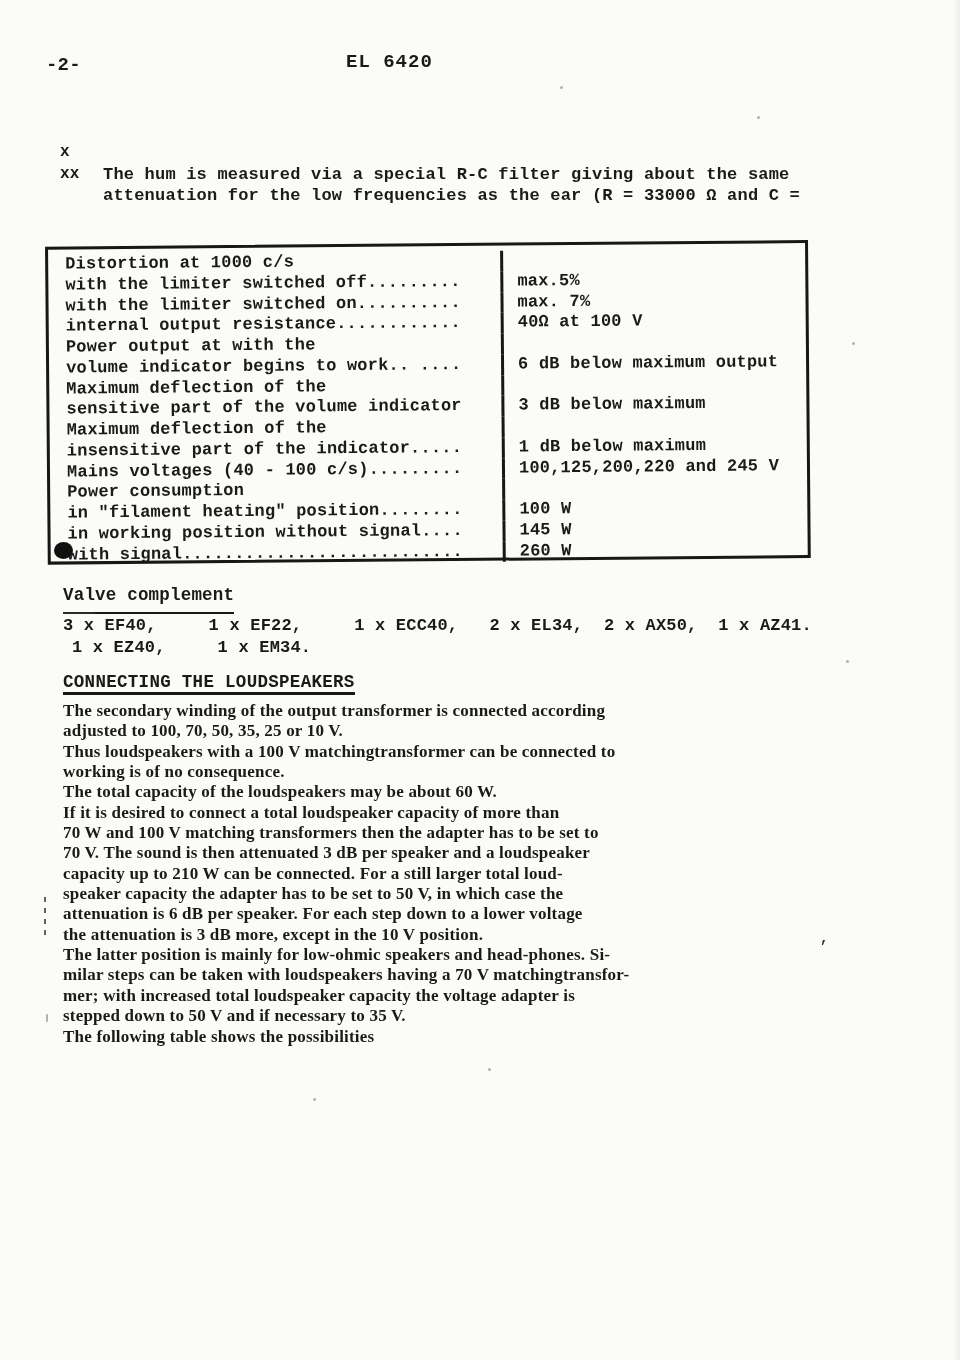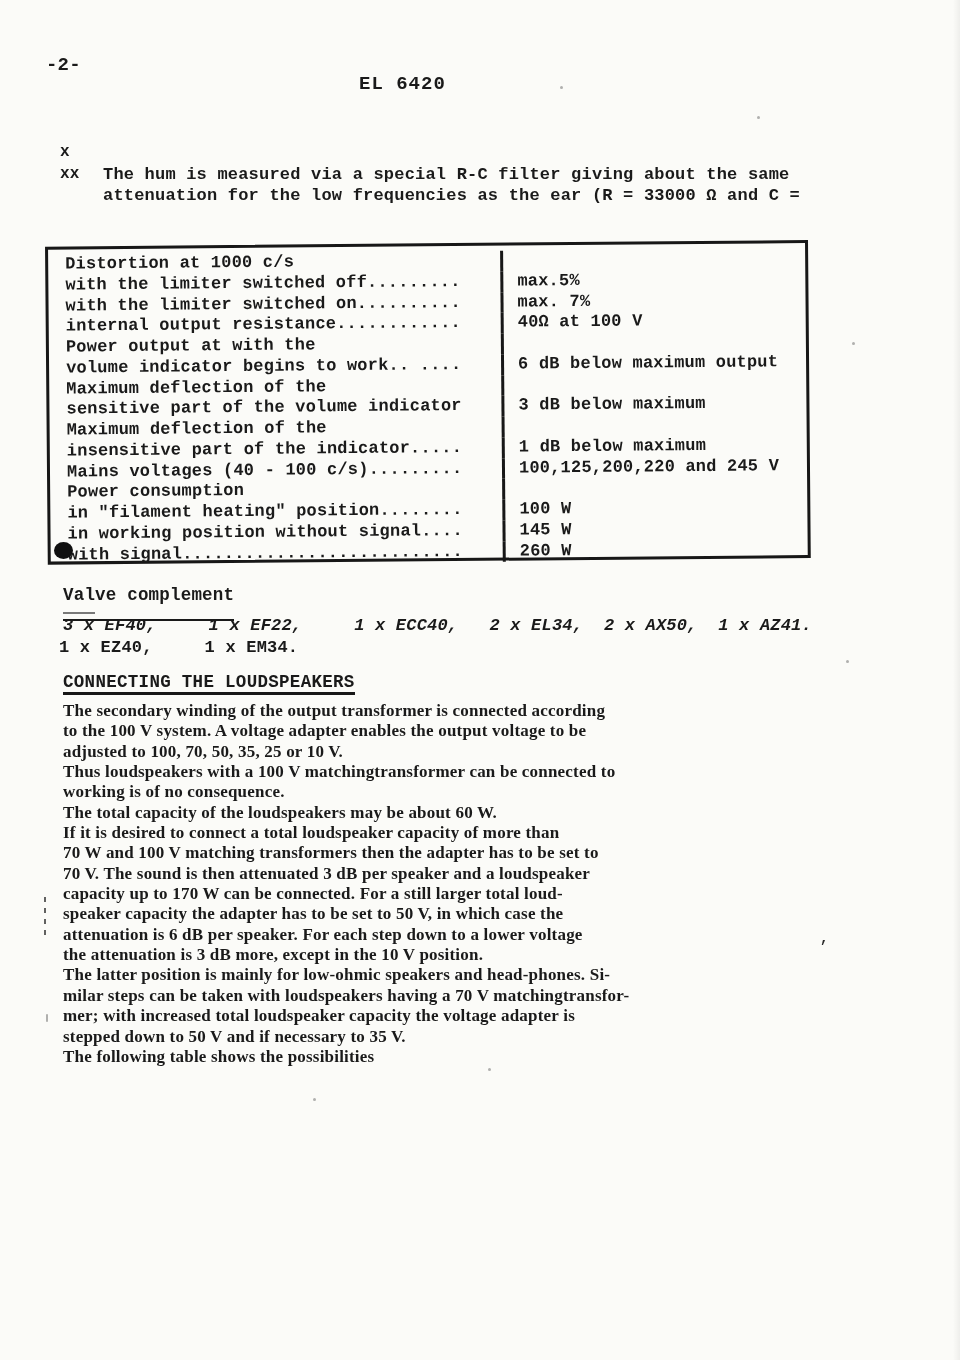--- a/index.html
+++ b/index.html
@@ -7,21 +7,21 @@
     width:960px;height:1360px;
     background:#fbfbf8;
     font-family:"Liberation Mono","DejaVu Sans Mono",monospace;
     font-weight:700;
     color:#1a1a1a;
     position:relative;
     overflow:hidden;
   }
   .txt{position:absolute;white-space:pre;font-size:17px;letter-spacing:0.2px;}
   .page-number{left:46px;top:54px;font-size:19px;}
-  .doc-title{left:359px;top:51px;font-size:19px;letter-spacing:1px;margin-top:22px;}
+  .doc-title{left:346px;top:51px;font-size:19px;letter-spacing:1px;}
 
   
   .notes{position:absolute;left:60px;top:142px;}
   .note{display:flex;align-items:flex-start;}
   .note-marker{width:43px;font-size:16px;line-height:21.5px;letter-spacing:0.2px;white-space:pre;}
   .note-text{font-size:17px;line-height:21.5px;letter-spacing:0.2px;white-space:pre;}
 
   
   .spec-table{
     position:absolute;left:45px;top:240px;width:763px;height:318px;
@@ -33,25 +33,25 @@
   .spec-label{width:452px;box-sizing:border-box;padding-left:17px;
     font-size:17px;line-height:20.75px;letter-spacing:0.2px;white-space:pre;}
   .spec-value{flex:1;border-left:3px solid #171717;padding-left:14px;
     font-size:17px;line-height:20.75px;letter-spacing:0.2px;white-space:pre;}
 
   .ink-blot{position:absolute;left:54px;top:542px;width:19px;height:17px;
     background:#101010;border-radius:50%;}
 
   
   .valve-heading{position:absolute;left:63px;top:585px;font-size:17.5px;
-    letter-spacing:0.2px;border-bottom:2.5px solid #191919;padding-bottom:14px;white-space:pre;}
+    letter-spacing:0.2px;border-bottom:2.5px solid #191919;padding-bottom:7px;white-space:pre;}
   .valve-underline-artifact{position:absolute;left:63px;top:612px;width:32px;height:2px;
     background:#333;opacity:.65;}
-  .valve-line1{left:63px;top:615px;line-height:22px;font-style:italic;}
-  .valve-line2{left:59px;top:637px;line-height:22px;}
+  .valve-line1{left:63px;top:615px;line-height:22px;}
+  .valve-line2{left:72px;top:637px;line-height:22px;}
 
   
   .ls-heading{position:absolute;left:63px;top:672px;font-size:17.5px;
     letter-spacing:0.3px;border-bottom:3px solid #171717;padding-bottom:0;white-space:pre;}
   .paragraph{position:absolute;left:63px;top:701px;font-family:Liberation Serif, serif;}
   .paragraph div{font-size:17px;line-height:20.35px;letter-spacing:0.2px;white-space:pre;}
 
   
   .margin-dashes{position:absolute;left:44px;top:897px;width:2px;height:42px;
     background:repeating-linear-gradient(to bottom,#3a3a3a 0 5px,transparent 5px 11px);opacity:.8;}
@@ -144,29 +144,28 @@
 <div class="ink-blot"></div>
 
 <div class="valve-heading">Valve complement</div>
 <div class="valve-underline-artifact"></div>
 <div class="txt valve-line1">3 x EF40,     1 x EF22,     1 x ECC40,   2 x EL34,  2 x AX50,  1 x AZ41.</div>
 <div class="txt valve-line2">1 x EZ40,     1 x EM34.</div>
 
 <div class="ls-heading">CONNECTING THE LOUDSPEAKERS</div>
 <div class="paragraph">
   <div>The secondary winding of the output transformer is connected according</div>
-  <div>to the 100 V system. A voltage adapter enables the output voltage to be</div>
   <div>adjusted to 100, 70, 50, 35, 25 or 10 V.</div>
   <div>Thus loudspeakers with a 100 V matchingtransformer can be connected to</div>
   <div>working is of no consequence.</div>
   <div>The total capacity of the loudspeakers may be about 60 W.</div>
   <div>If it is desired to connect a total loudspeaker capacity of more than</div>
   <div>70 W and 100 V matching transformers then the adapter has to be set to</div>
   <div>70 V. The sound is then attenuated 3 dB per speaker and a loudspeaker</div>
-  <div>capacity up to 170 W can be connected. For a still larger total loud-</div>
+  <div>capacity up to 210 W can be connected. For a still larger total loud-</div>
   <div>speaker capacity the adapter has to be set to 50 V, in which case the</div>
   <div>attenuation is 6 dB per speaker. For each step down to a lower voltage</div>
   <div>the attenuation is 3 dB more, except in the 10 V position.</div>
   <div>The latter position is mainly for low-ohmic speakers and head-phones. Si-</div>
   <div>milar steps can be taken with loudspeakers having a 70 V matchingtransfor-</div>
   <div>mer; with increased total loudspeaker capacity the voltage adapter is</div>
   <div>stepped down to 50 V and if necessary to 35 V.</div>
   <div>The following table shows the possibilities</div>
 </div>
 

